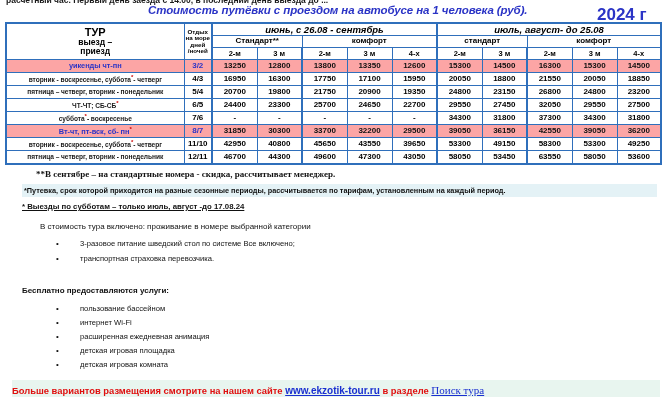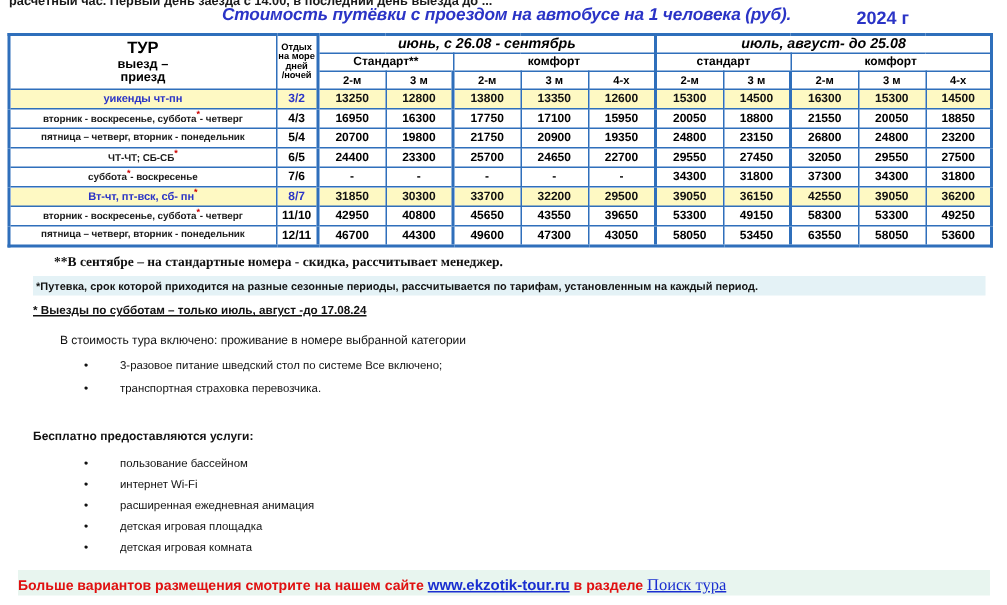--- a/index.html
+++ b/index.html
@@ -45,23 +45,23 @@
     font-size: 11.5px;
     font-weight: bold;
     font-style: italic;
     color: #2b34c6;
     white-space: nowrap;
     letter-spacing: -0.1px;
   }
   .doc-title .plain { font-style: italic; }
   .doc-year {
     position: absolute;
-    left: 571px;
+    left: 597px;
     top: 1px;
-    font-size: 12px;
+    font-size: 17px;
     font-weight: bold;
     color: #2b34c6;
     white-space: nowrap;
   }
 
   
   table.price {
     position: absolute;
     top: 22px;
     left: 5px;
@@ -132,21 +132,21 @@
   }
   tr.row td.num {
     font-size: 8px;
     font-weight: bold;
   }
   tr.row td.days {
     font-size: 8px;
     font-weight: bold;
   }
   tr.hl td {
-    background: #fef9c3;
+    background: #fca5a5;
     color: #2b34c6;
   }
   tr.hl td.label {
     color: #2b34c6;
     font-size: 7.4px;
   }
   tr.hl td.days { color: #2b34c6; }
   tr.hl td.num { color: #111; }
   .star { color: #cc0000; font-size: 6px; vertical-align: super; }
 

